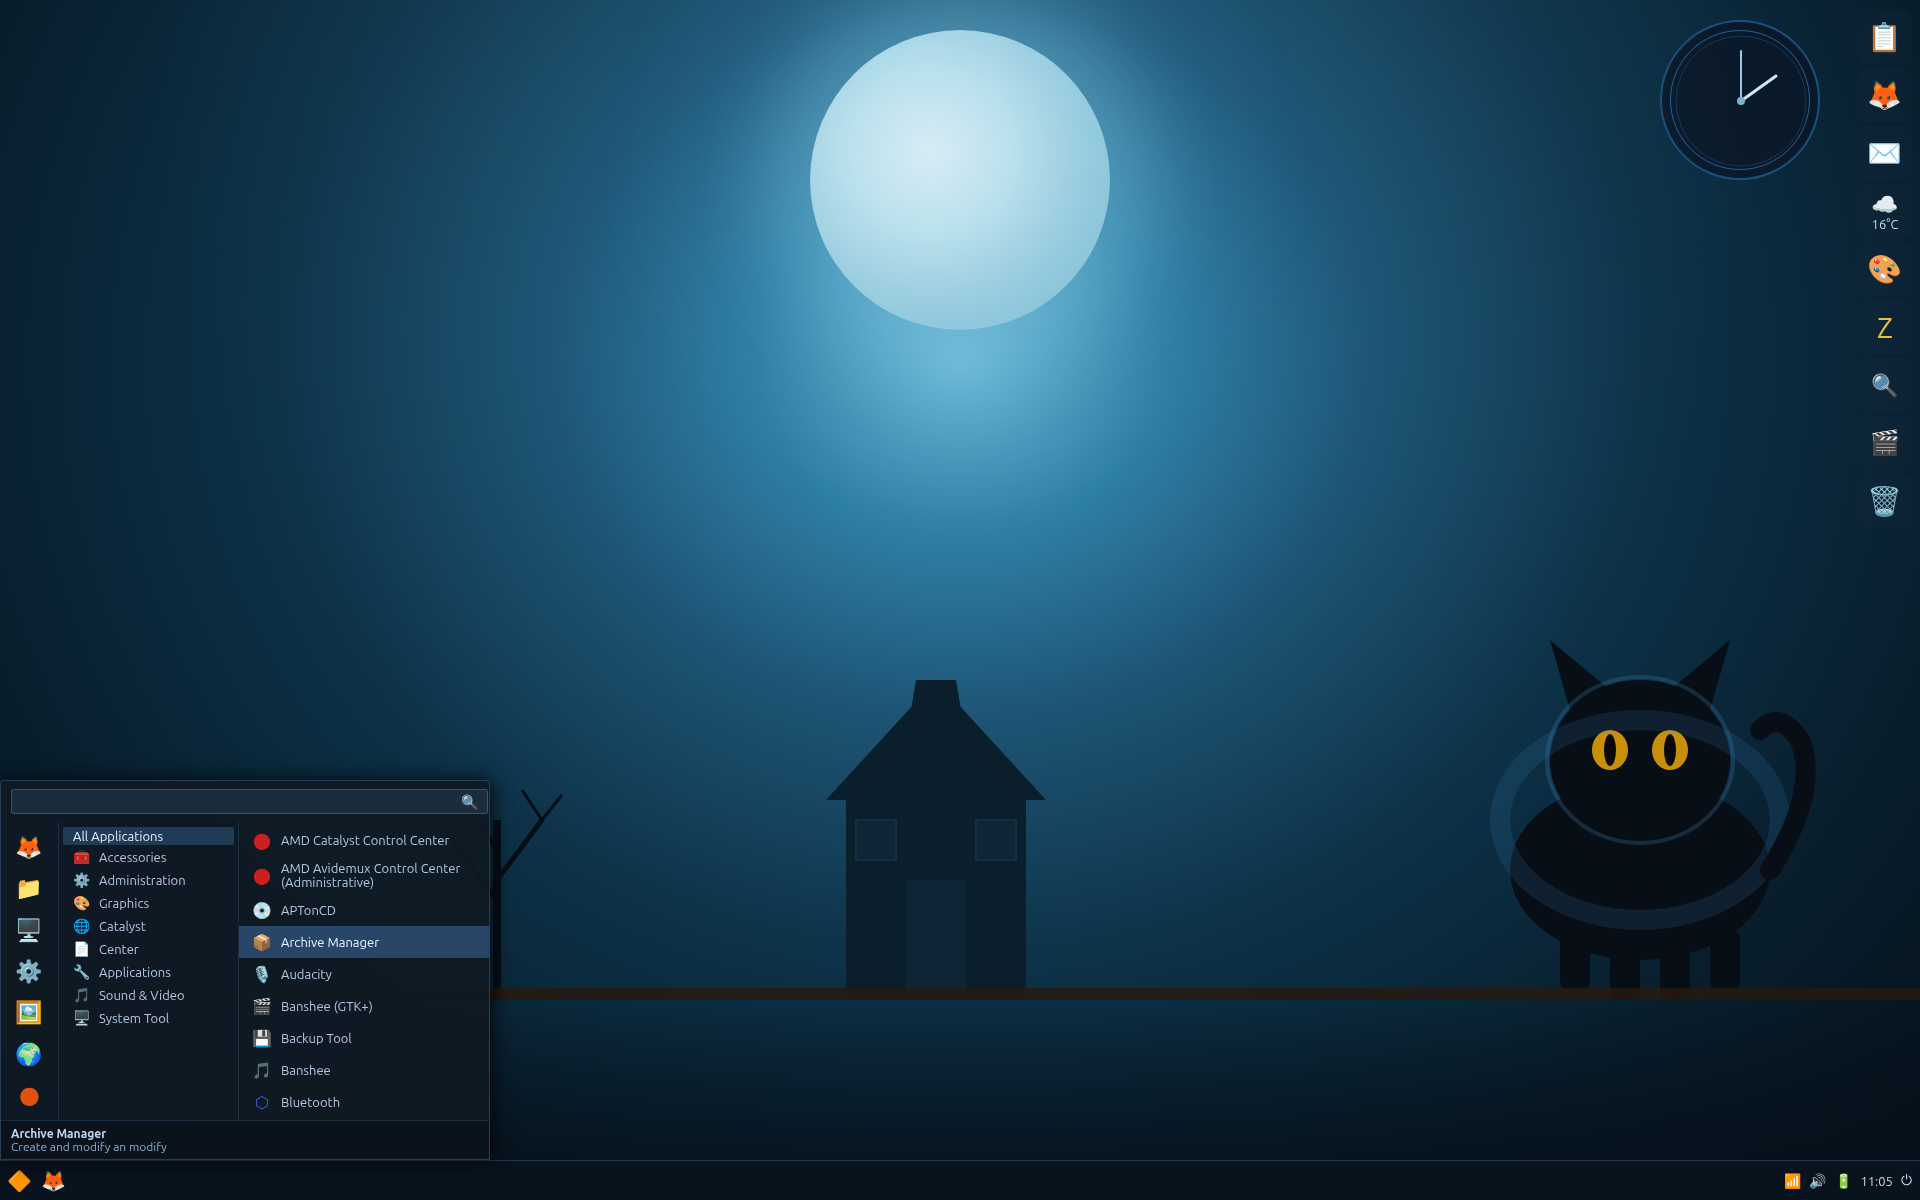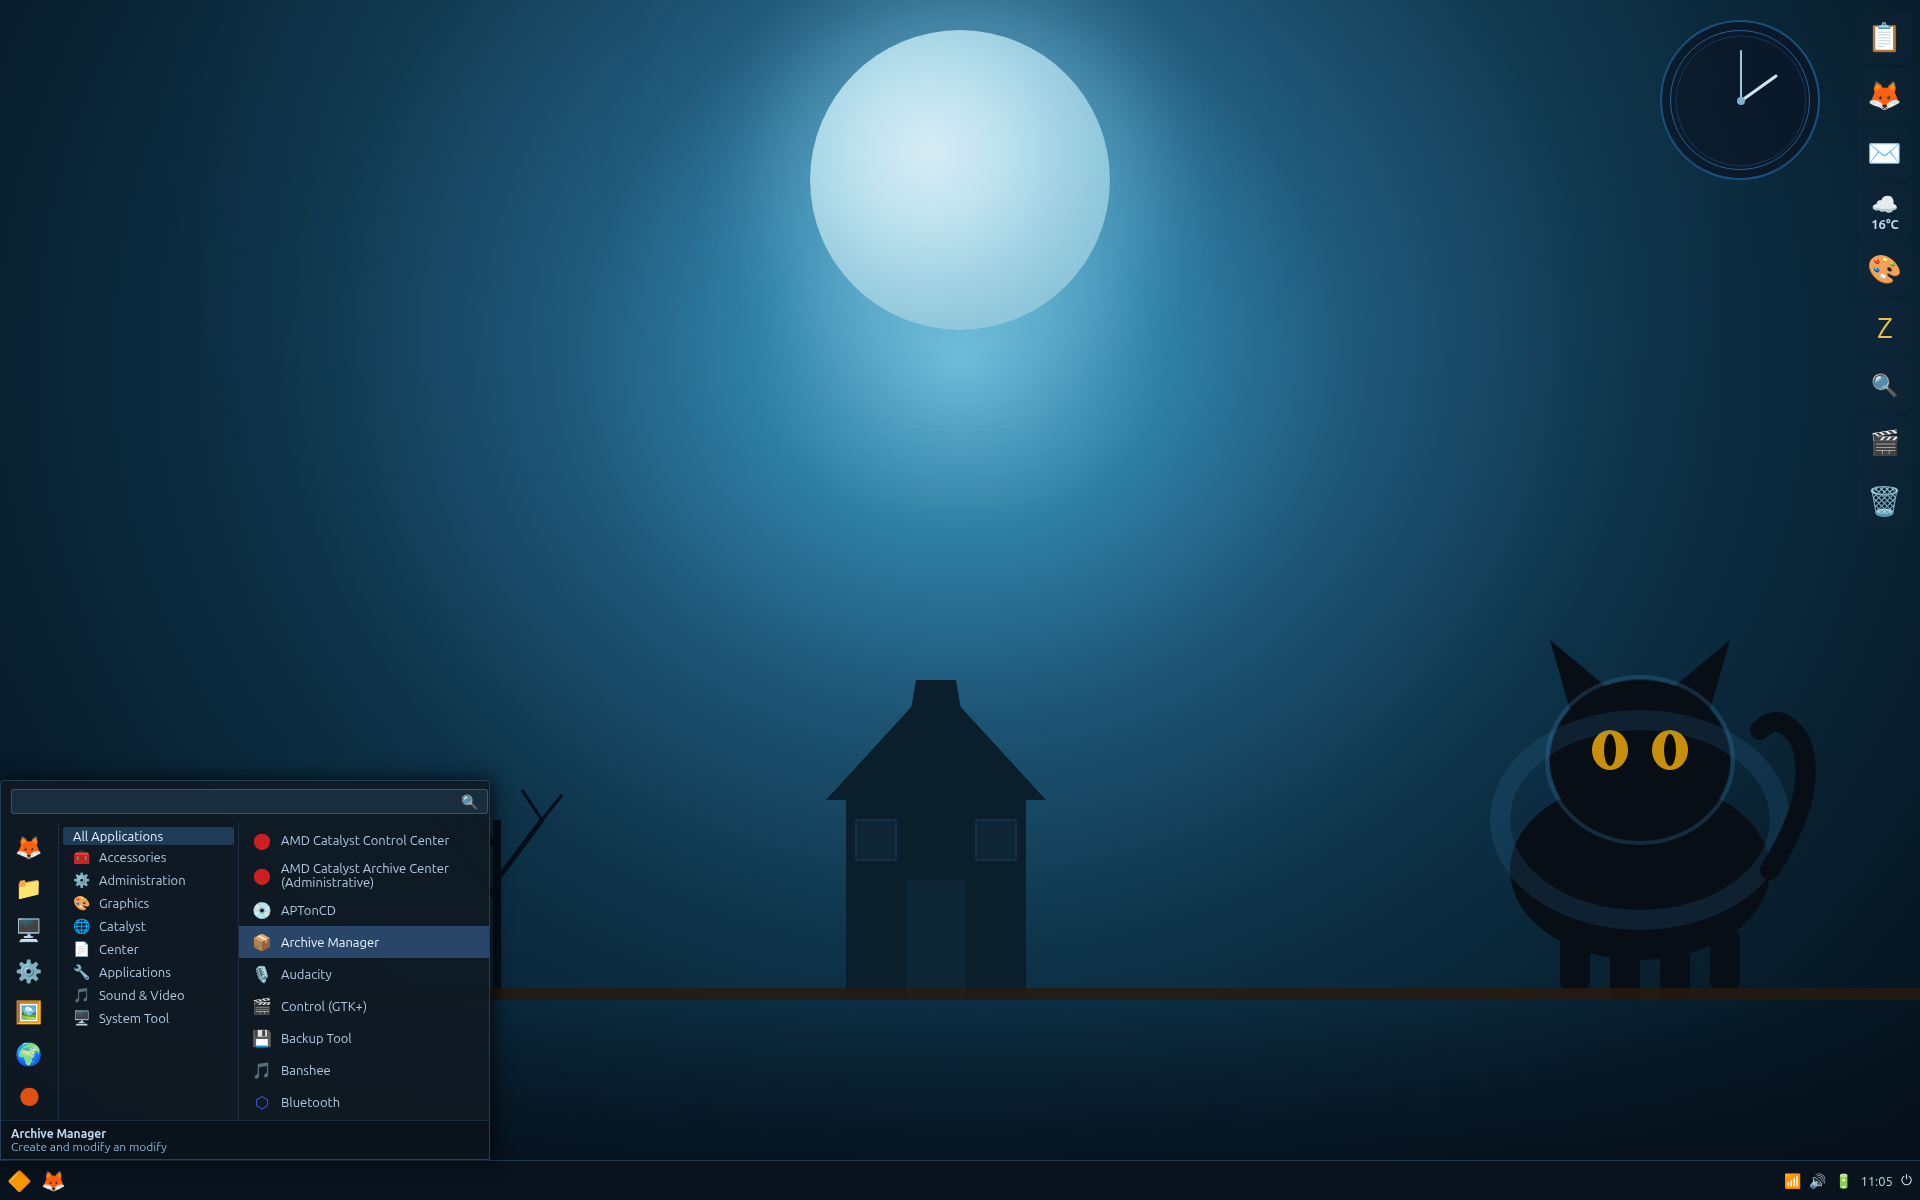--- a/index.html
+++ b/index.html
@@ -288,21 +288,21 @@
     .weather-widget {
       display: flex;
       flex-direction: column;
       align-items: center;
       color: #c0d8e8;
       font-size: 11px;
     }
 
     .weather-temp {
       font-size: 13px;
-      font-weight: bold;
+      font-weight: normal;
     }
   </style>
 </head>
 <body>
 
 <div id="desktop">
 
   <div class="moon"></div>
 
   <div style="position:absolute;inset:0;background:radial-gradient(ellipse at 50% 0%, rgba(100,180,220,0.15) 0%, transparent 60%);pointer-events:none;"></div>
@@ -449,37 +449,37 @@
       </div>
     </div>
 
     <div id="right-panel">
       <div class="app-item">
         <span class="app-icon" style="color:#cc2020;">⬤</span>
         <span>AMD Catalyst Control Center</span>
       </div>
       <div class="app-item">
         <span class="app-icon" style="color:#cc2020;">⬤</span>
-        <span>AMD Catalyst Archive Center (Administrative)</span>
+        <span>AMD Avidemux Control Center (Administrative)</span>
       </div>
       <div class="app-item">
         <span class="app-icon">💿</span>
         <span>APTonCD</span>
       </div>
       <div class="app-item highlighted">
         <span class="app-icon">📦</span>
         <span>Archive Manager</span>
       </div>
       <div class="app-item">
         <span class="app-icon">🎙️</span>
         <span>Audacity</span>
       </div>
       <div class="app-item">
         <span class="app-icon">🎬</span>
-        <span>Control (GTK+)</span>
+        <span>Banshee (GTK+)</span>
       </div>
       <div class="app-item">
         <span class="app-icon">💾</span>
         <span>Backup Tool</span>
       </div>
       <div class="app-item">
         <span class="app-icon">🎵</span>
         <span>Banshee</span>
       </div>
       <div class="app-item">

